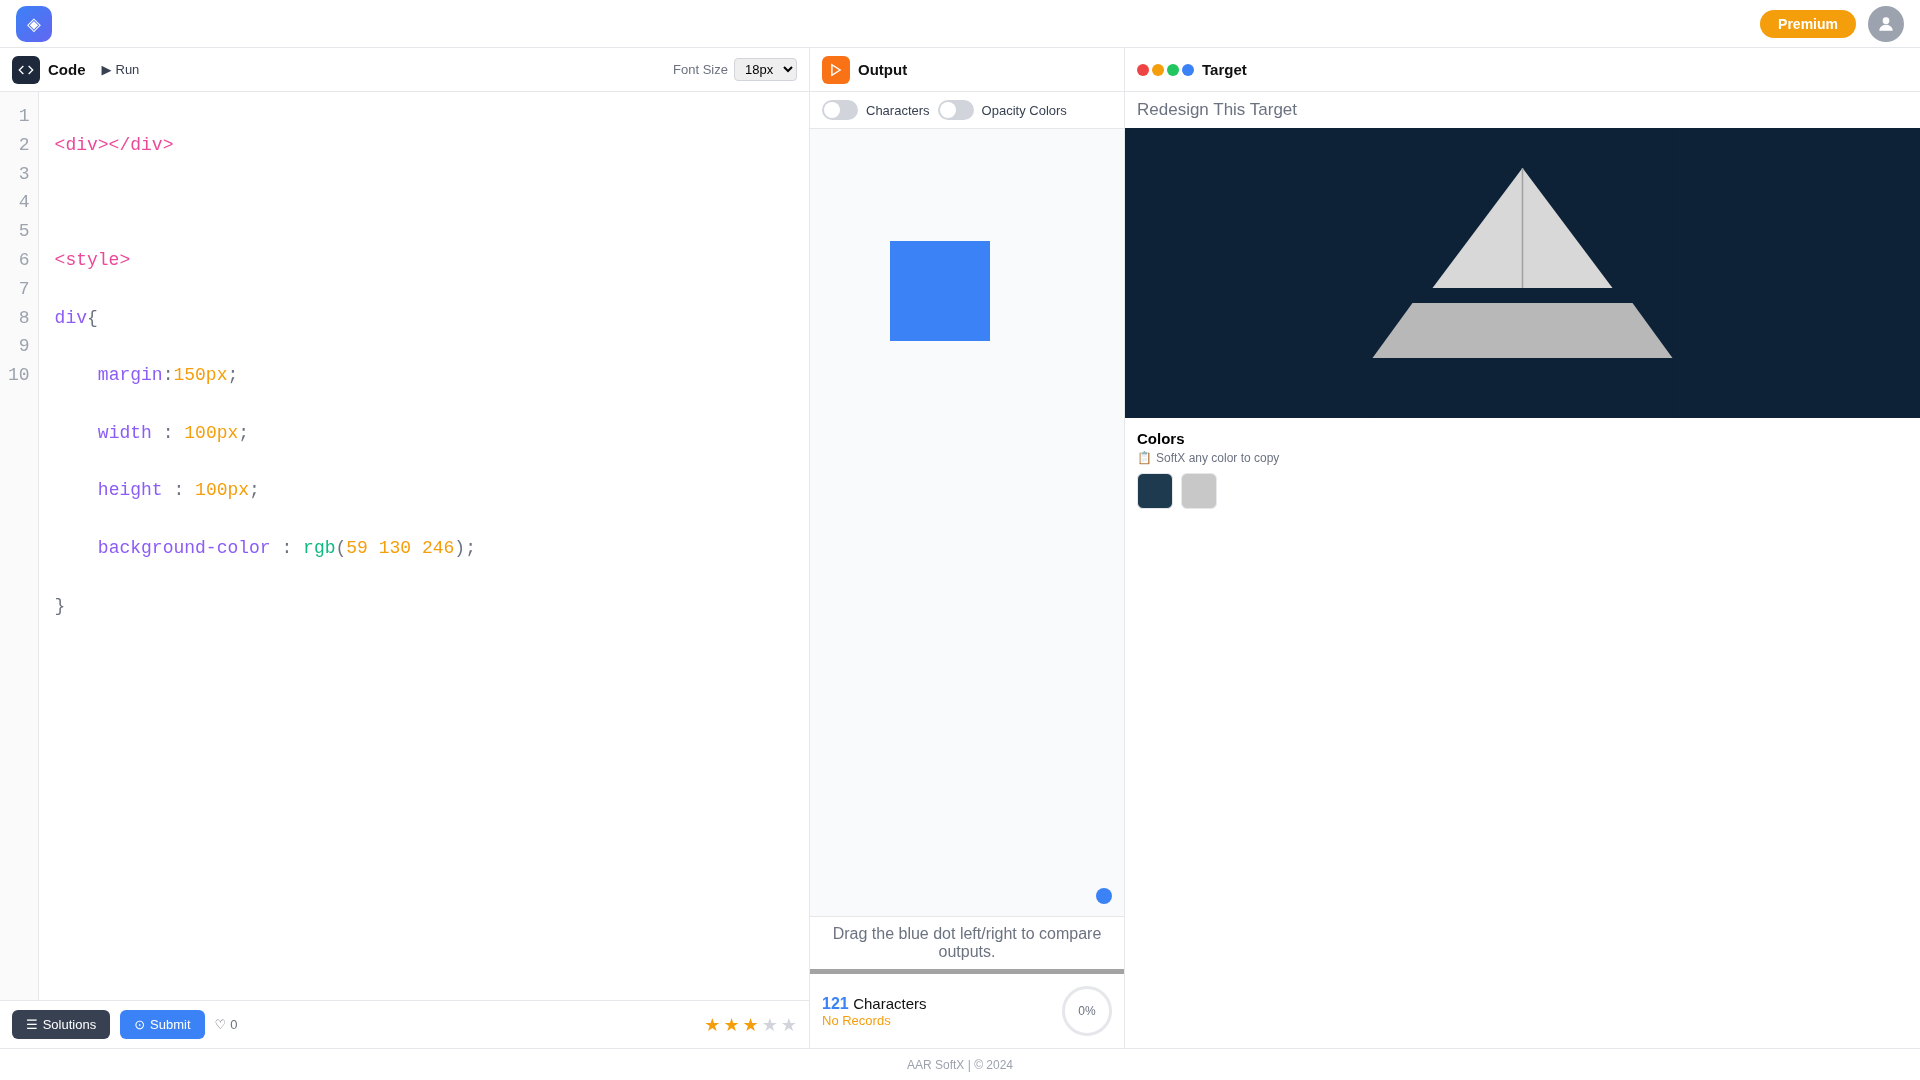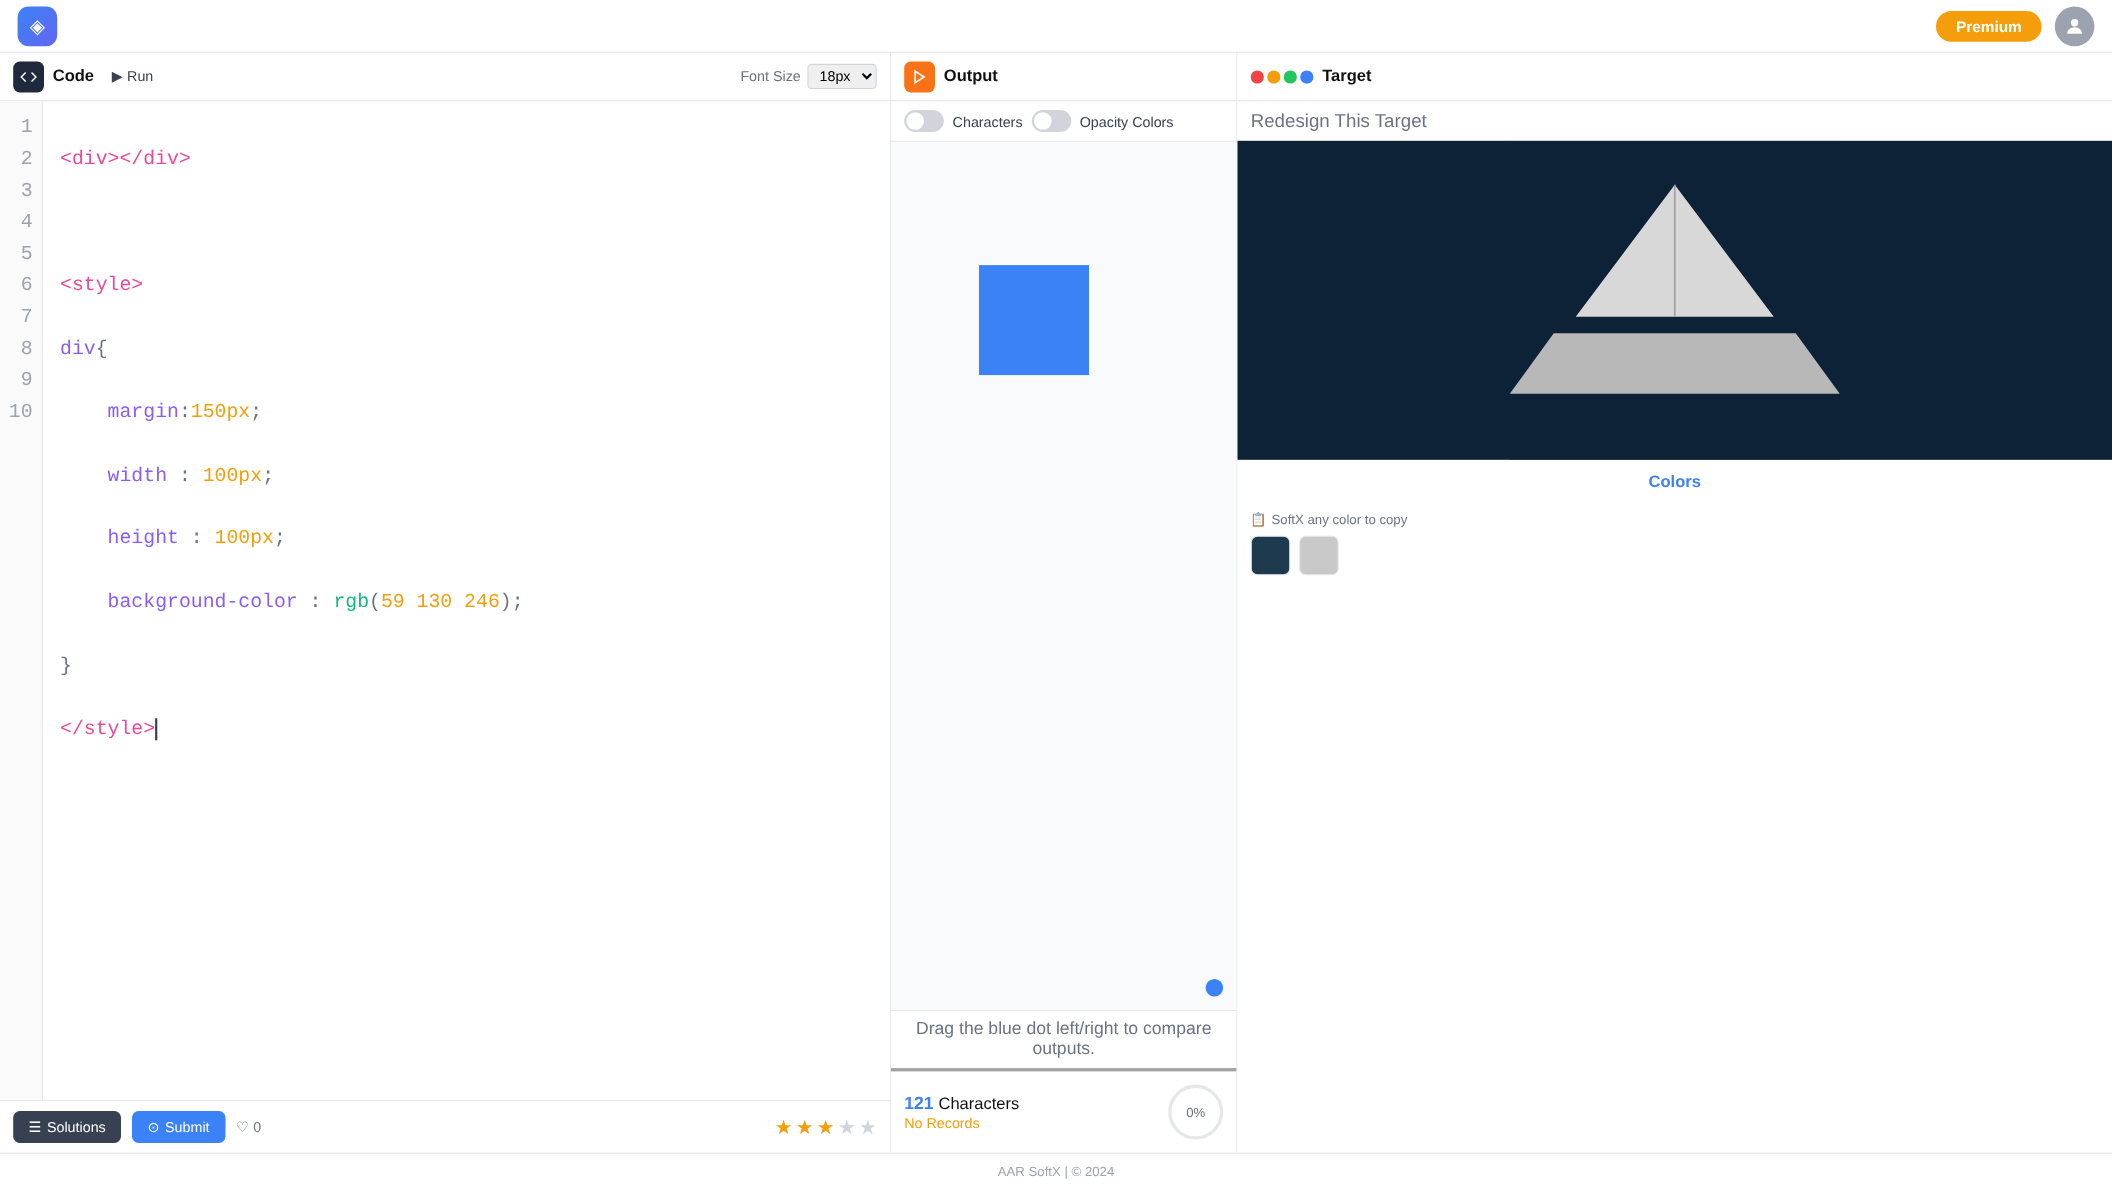--- a/index.html
+++ b/index.html
@@ -235,21 +235,21 @@
     .compare-hint {
       padding: 8px 12px;
       font-size: 16px;
       color: #6b7280;
       text-align: center;
       border-top: 1px solid #e5e7eb;
       flex-shrink: 0;
     }
     .stats-area {
       padding: 12px;
-      border-top: 3px solid #a3a3a3;
+      border-top: 5px solid #a3a3a3;
       flex-shrink: 0;
       display: flex;
       align-items: center;
       justify-content: space-between;
     }
     .chars-count {
       font-size: 16px;
       font-weight: 700;
       color: #3b82f6;
     }
@@ -301,23 +301,22 @@
       flex-shrink: 0;
     }
 
     .colors-section {
       padding: 12px;
       flex-shrink: 0;
     }
     .colors-title {
       font-size: 15px;
       font-weight: 600;
-      color: #3b82f6;
-      margin-bottom: 18px;
-      text-align: center;
+      color: #000000;
+      margin-bottom: 4px;
     }
     .colors-hint {
       font-size: 12px;
       color: #6b7280;
       margin-bottom: 8px;
       display: flex; align-items: center; gap: 4px;
     }
     .color-swatches {
       display: flex; gap: 8px;
     }
@@ -411,21 +410,20 @@
       <div class="code-content">
 <div class="line"><span class="t-tag">&lt;div&gt;&lt;/div&gt;</span></div>
 <div class="line"> </div>
 <div class="line"><span class="t-tag">&lt;style&gt;</span></div>
 <div class="line"><span class="t-prop">div</span><span class="t-punct">{</span></div>
 <div class="line">    <span class="t-prop">margin</span><span class="t-punct">:</span><span class="t-num">150px</span><span class="t-punct">;</span></div>
 <div class="line">    <span class="t-prop">width</span> <span class="t-punct">:</span> <span class="t-num">100px</span><span class="t-punct">;</span></div>
 <div class="line">    <span class="t-prop">height</span> <span class="t-punct">:</span> <span class="t-num">100px</span><span class="t-punct">;</span></div>
 <div class="line">    <span class="t-prop">background-color</span> <span class="t-punct">:</span> <span class="t-val">rgb</span><span class="t-punct">(</span><span class="t-num">59 130 246</span><span class="t-punct">);</span></div>
 <div class="line"><span class="t-punct">}</span></div>
-<div class="line"><span class="t-tag">&lt;/style&gt;</span><span style="display:inline-block;width:2px;height:1.1em;background:#374151;vertical-align:text-bottom;"></span></div>
       </div>
     </div>
 
     <div class="bottom-bar">
       <button class="solutions-btn">
         <span>☰</span>
         <span>Solutions</span>
       </button>
       <button class="submit-btn">
         <span>⊙</span>

